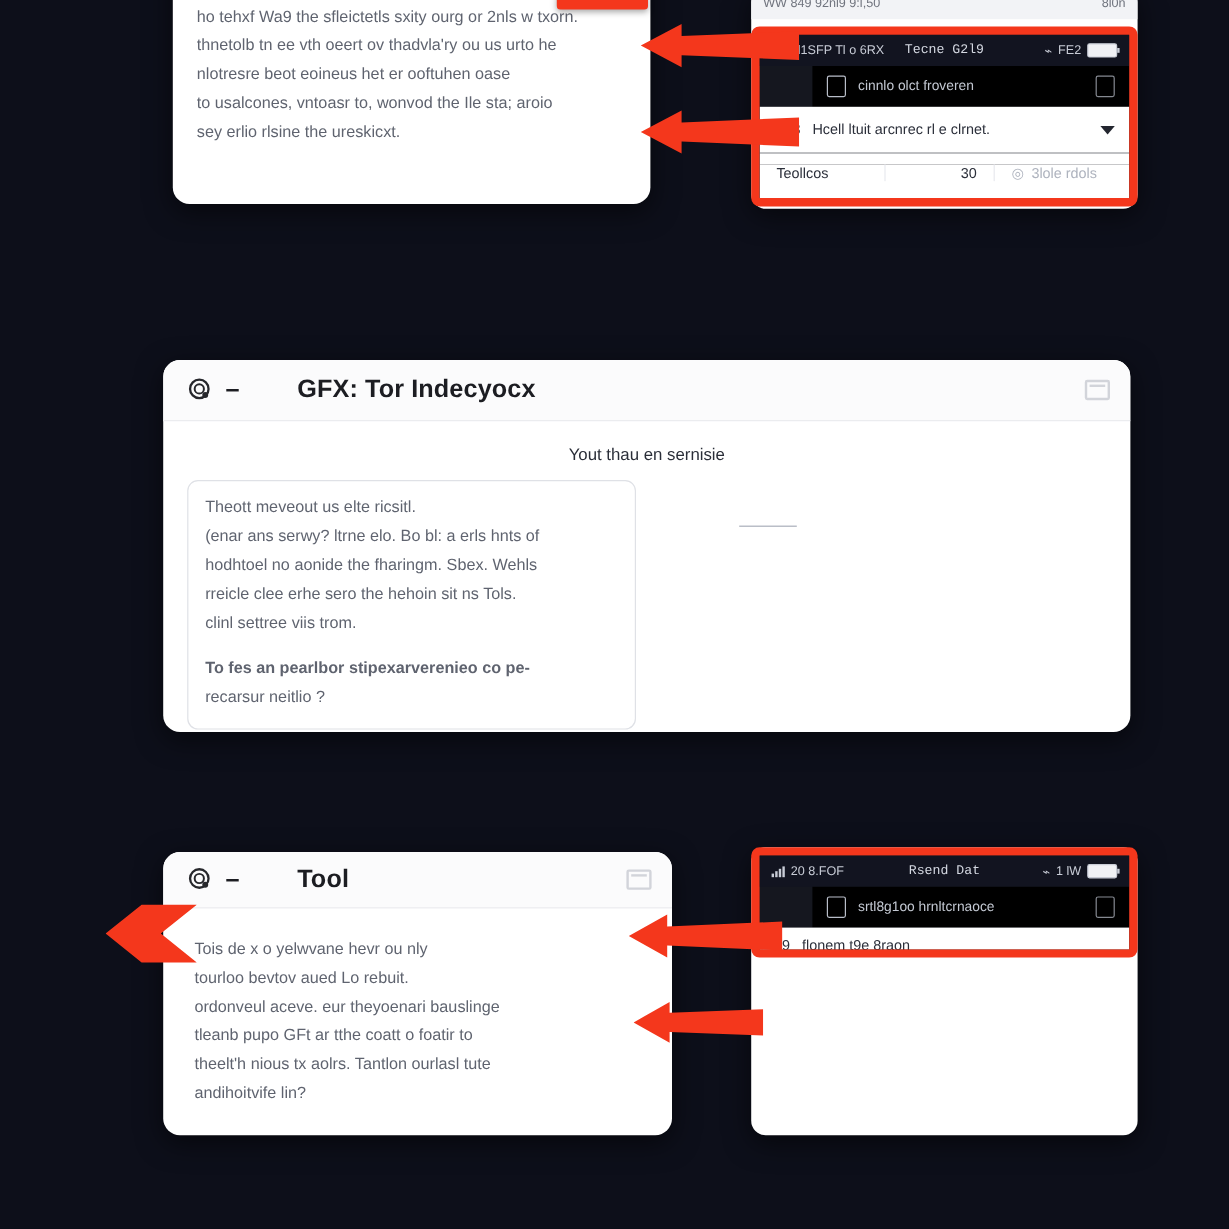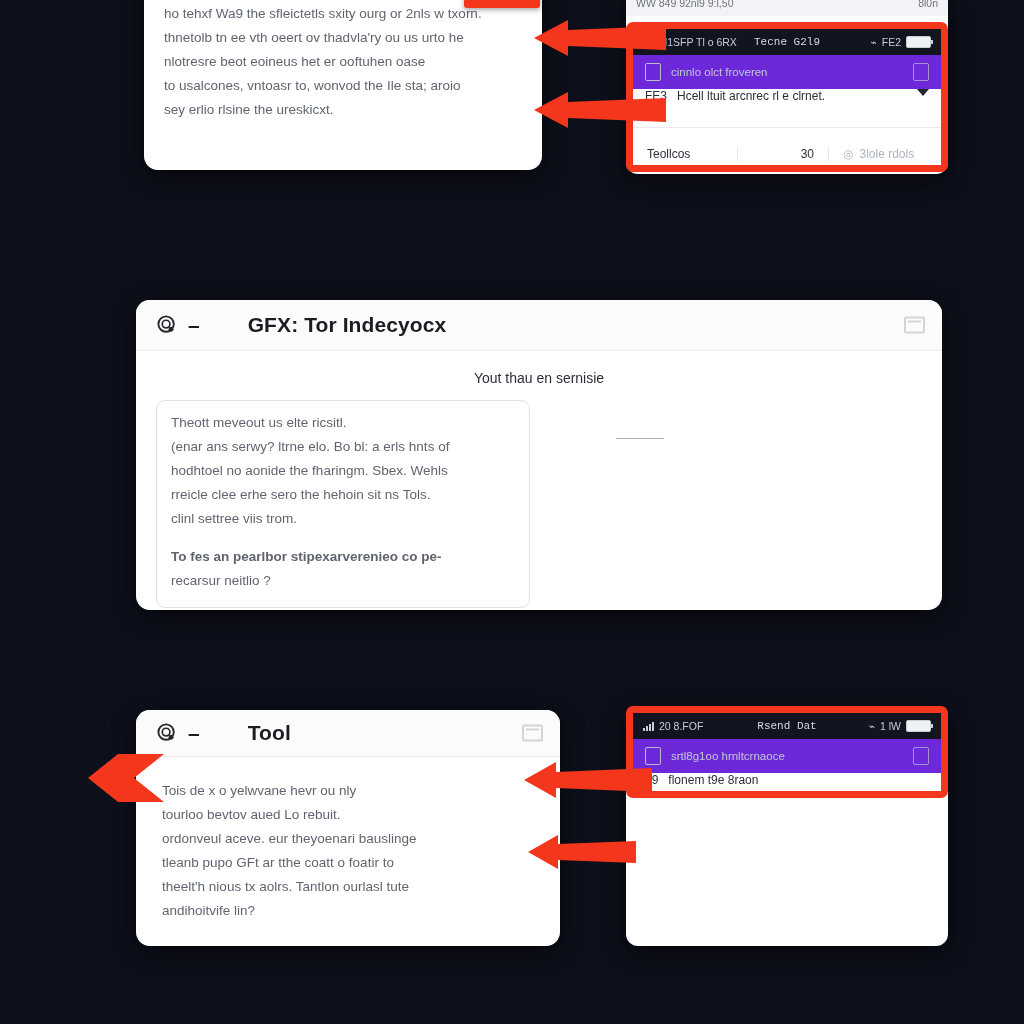--- a/index.html
+++ b/index.html
@@ -136,55 +136,56 @@
   .bars i:nth-child(2) { height: 5px; }
   .bars i:nth-child(3) { height: 7px; }
   .bars i:nth-child(4) { height: 9px; }
 
   .dark-row {
     display: flex;
     align-items: center;
     gap: 10px;
     height: 34px;
     padding: 0 12px;
-    background: #6d28d9;
+    background: #000000;
     color: #c3c8d2;
     font-size: 11.5px;
     filter: blur(0.45px);
+    margin-left: 44px;
   }
   .sq-icon {
     width: 14px; height: 16px; flex: none;
     border: 1.6px solid #b9bec9; border-radius: 2px;
   }
   .sq-icon.right { margin-left: auto; opacity: .72; }
 
   .white-row {
     display: flex;
-    align-items: flex-start;
+    align-items: center;
     gap: 10px;
     height: 38px;
     padding: 0 12px;
     background: #ffffff;
     color: #2b2f3a;
     font-size: 12px;
     filter: blur(0.45px);
     position: relative;
   }
   .chev {
     margin-left: auto;
     width: 0; height: 0;
     border-left: 6px solid transparent;
     border-right: 6px solid transparent;
     border-top: 7px solid #23262f;
   }
   .row-divider { height: 1px; background: #e8e9ee; }
 
   .cell-row {
     display: flex;
-    align-items: center;
+    align-items: flex-start;
     height: 34px;
     background: #ffffff;
     filter: blur(0.45px);
   }
   .cell {
     display: flex; align-items: center;
     padding: 0 14px;
     font-size: 12px; color: #2b2f3a;
   }
   .cell.grow { flex: 1; }

